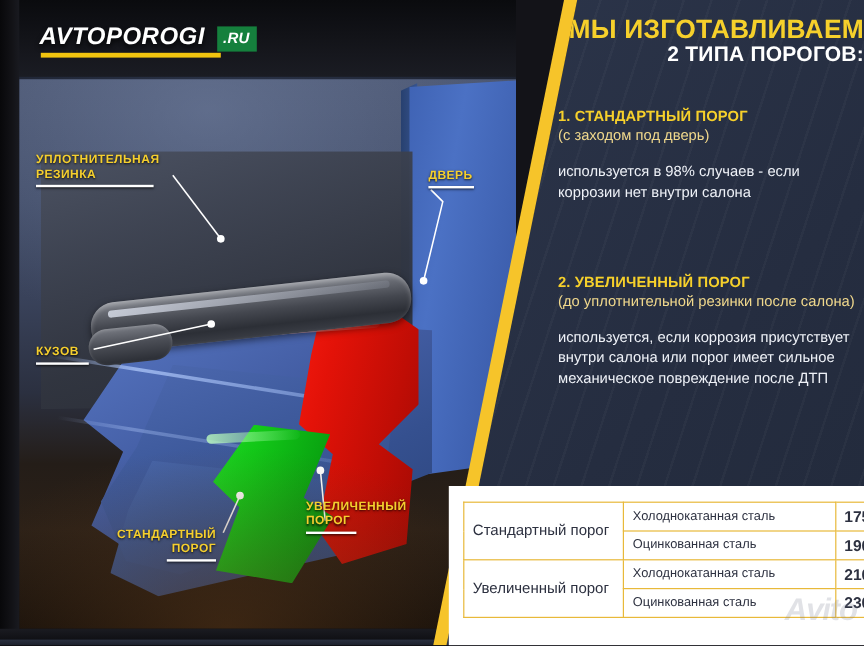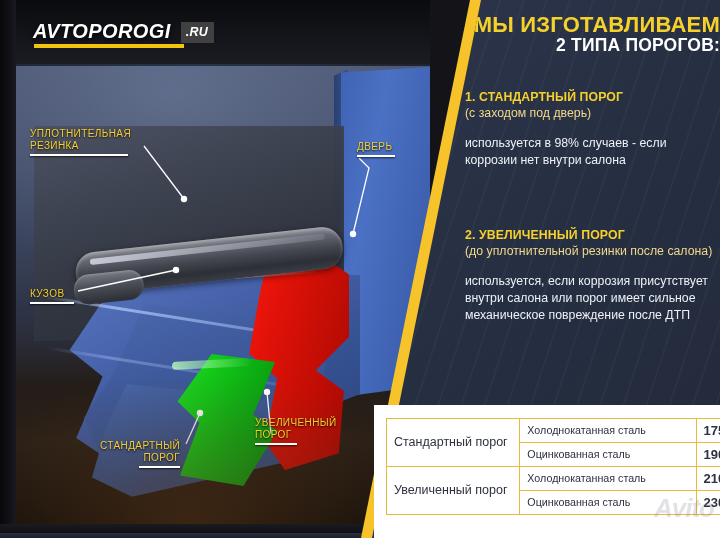--- a/index.html
+++ b/index.html
@@ -166,21 +166,21 @@
     left: 56px; top: 318px; width: 250px; height: 120px;
     background: linear-gradient(160deg,#4a68ad 0%, #3a5896 40%, #2c4578 100%);
     clip-path: polygon(22% 0%, 100% 18%, 92% 62%, 24% 94%, 8% 78%, 14% 34%);
     opacity:.96;
   }
 
   
   .callout { position:absolute; }
   .callout .txt {
     color: #f5cf2e;
-    font-weight: normal;
+    font-weight: bold;
     font-size: 10px;
     letter-spacing: .4px;
     line-height: 12px;
     text-shadow: 0 1px 2px rgba(0,0,0,.85);
     white-space: nowrap;
   }
   .callout .rule {
     height: 1.5px;
     background: #ffffff;
     margin-top: 2px;
@@ -334,21 +334,21 @@
     font-style: italic;
     font-size: 20px;
     letter-spacing: .4px;
     text-shadow: 0 2px 4px rgba(0,0,0,.8);
   }
   #logo-underline {
     position:absolute; left: 1px; bottom: -5px; width: 150px; height: 4px;
     background: #f1c40f;
   }
   #logo-ru {
-    background: #404040;
+    background: #15803d;
     color: #ffffff;
     font-weight: bold;
     font-style: italic;
     font-size: 12.5px;
     padding: 3px 6px 4px 5px;
     letter-spacing: .3px;
     margin-left: 4px;
     align-self: flex-start;
     margin-top: 2px;
   }

